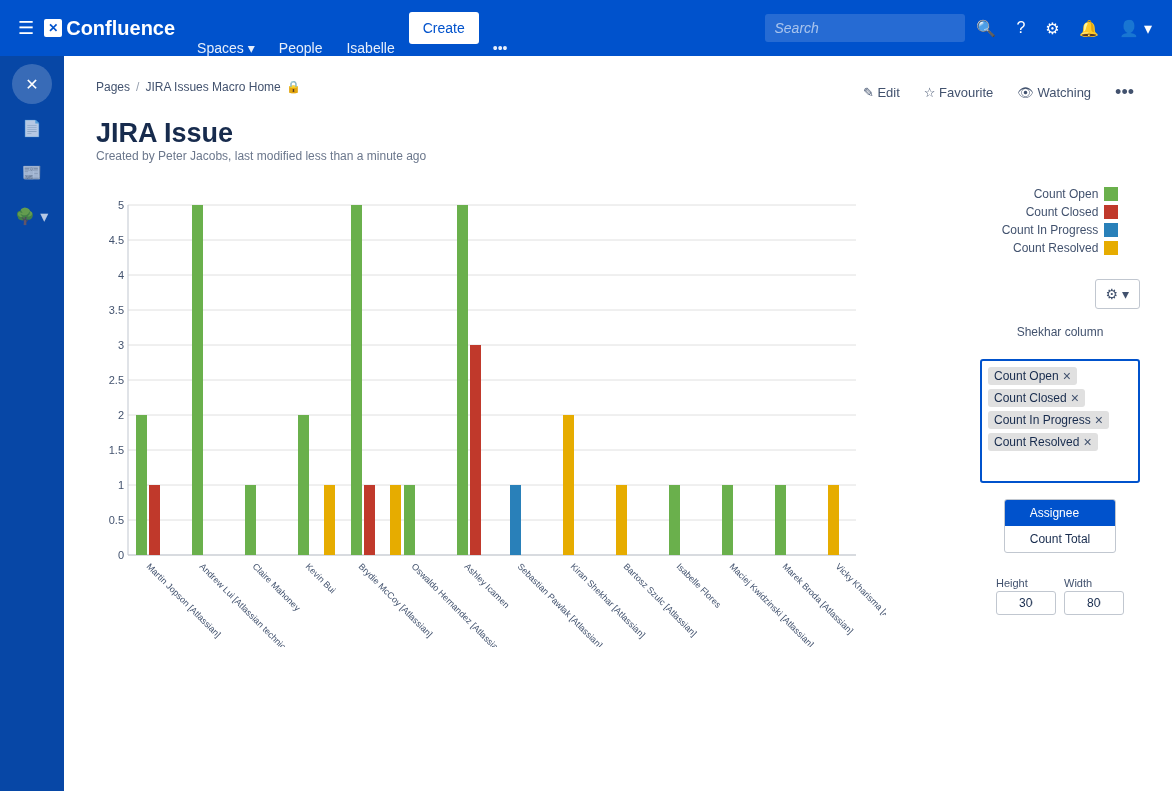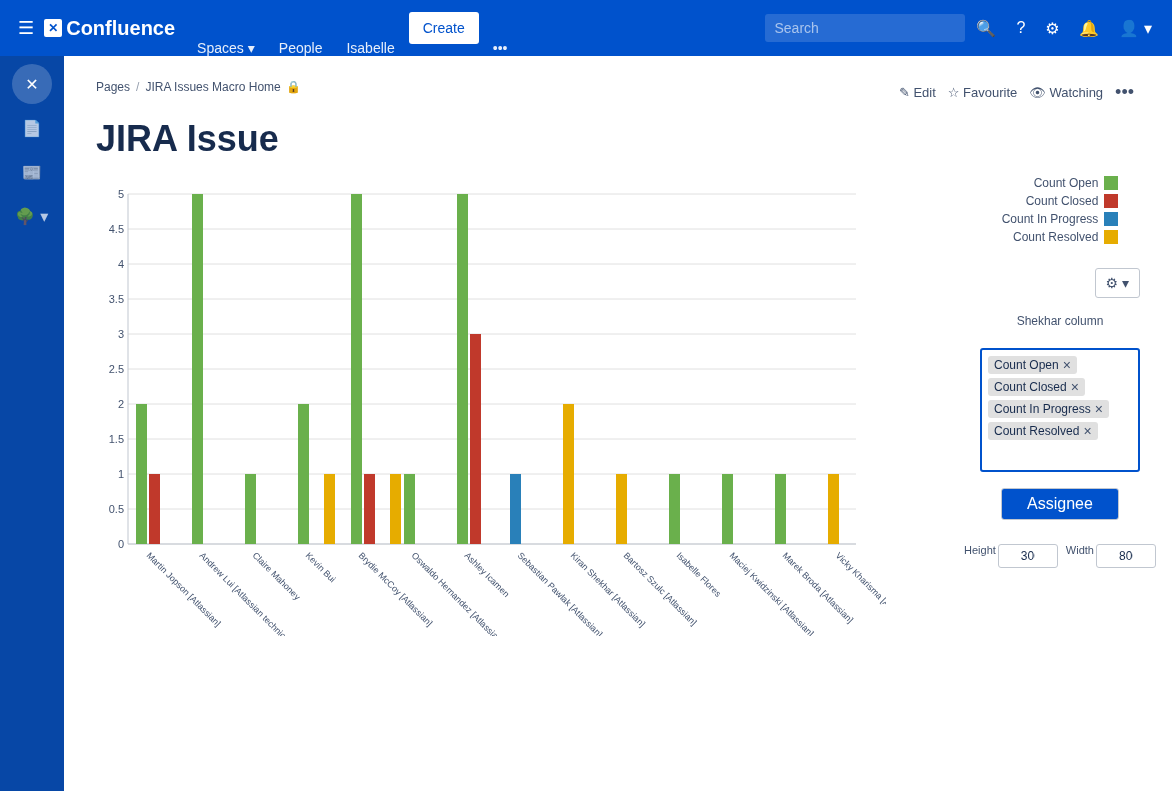--- a/index.html
+++ b/index.html
@@ -65,20 +65,21 @@
     }
     .nav-spacer { flex: 1; }
     .nav-search {
       background: rgba(255,255,255,0.15);
       border: none;
       border-radius: 3px;
       color: white;
       padding: 6px 10px;
       width: 200px;
       font-size: 14px;
+      font-style: italic;
     }
     .nav-search::placeholder { color: rgba(255,255,255,0.6); }
     .nav-icon-btn {
       background: none;
       border: none;
       color: white;
       cursor: pointer;
       padding: 8px;
       font-size: 16px;
       border-radius: 3px;
@@ -135,27 +136,28 @@
     .breadcrumb-sep { color: #97a0af; }
 
     
     .page-header {
       display: flex;
       justify-content: space-between;
       align-items: flex-start;
       margin-bottom: 8px;
     }
     .page-title {
-      font-size: 36px;
+      font-size: 27px;
       font-weight: 600;
       color: #172b4d;
     }
     .page-actions {
       display: flex;
       align-items: center;
+      gap: 12px;
     }
     .page-action-btn {
       background: none;
       border: none;
       cursor: pointer;
       color: #42526e;
       font-size: 13px;
       display: flex;
       align-items: center;
       gap: 4px;
@@ -272,38 +274,38 @@
 
     
     .dropdown-list {
       border: 1px solid #c1c7d0;
       border-radius: 3px;
       background: white;
       overflow: hidden;
     }
     .dropdown-item {
       padding: 6px 25px;
-      font-size: 16px;
+      font-size: 12px;
       cursor: pointer;
       color: #172b4d;
     }
     .dropdown-item.highlighted {
       background: #0052cc;
       color: white;
     }
 
     
     .dimensions-row {
       display: flex;
       gap: 8px;
       margin-top: 8px;
     }
     .dim-field {
       display: flex;
-      flex-direction: row;
+      flex-direction: column;
       gap: 2px;
     }
     .dim-label {
       font-size: 11px;
       color: #42526e;
     }
     .dim-input {
       border: 1px solid #c1c7d0;
       border-radius: 3px;
       padding: 4px 22px;
@@ -367,20 +369,21 @@
       </nav>
       <div class="page-actions">
         <button class="page-action-btn">✎ Edit</button>
         <button class="page-action-btn">☆ Favourite</button>
         <button class="page-action-btn">👁 Watching</button>
         <button class="page-action-more">•••</button>
       </div>
     </div>
 
     <h1 class="page-title">JIRA Issue</h1>
+    <p class="page-meta">Created by Peter Jacobs, last modified less than a minute ago</p>
 
     <div class="chart-section">
 
       <div class="chart-container">
         <div style="display:flex; gap:0;">
 
           <div style="flex:1; position:relative;">
             <svg id="chart-svg" width="790" height="460">
 
               <text x="28" y="22" font-size="11" fill="#42526e" text-anchor="end">5</text>
@@ -501,20 +504,21 @@
           </div>
           <div class="tag">
             <span>Count Resolved</span>
             <span class="tag-close">×</span>
           </div>
           <input type="text" class="tag-input" value="" placeholder="" style="">
         </div>
 
         <div class="dropdown-list">
           <div class="dropdown-item highlighted">Assignee</div>
+          <div class="dropdown-item">Count Total</div>
         </div>
 
         <div class="dimensions-row">
           <div class="dim-field">
             <label class="dim-label">Height</label>
             <input type="text" class="dim-input" value="300" style="">
           </div>
           <div class="dim-field">
             <label class="dim-label">Width</label>
             <input type="text" class="dim-input" value="800" style="">

